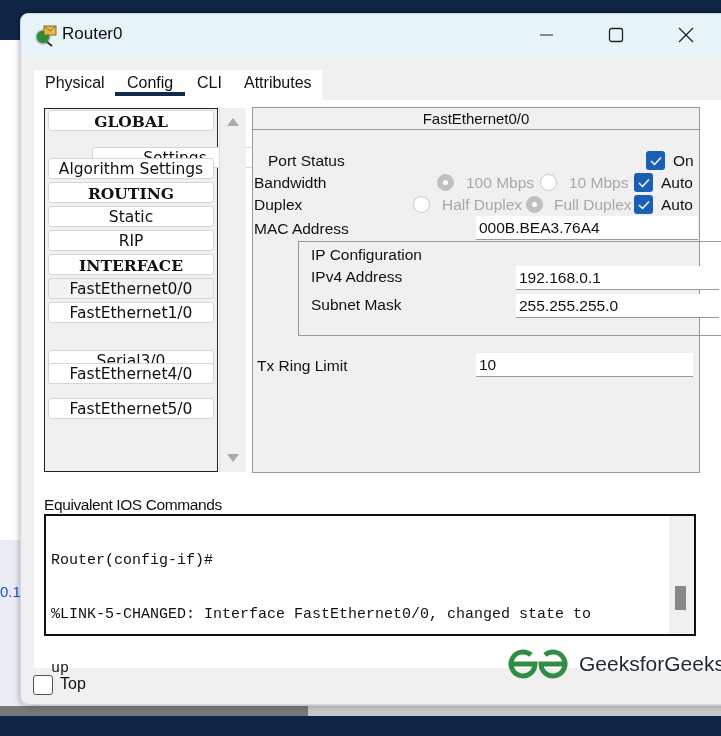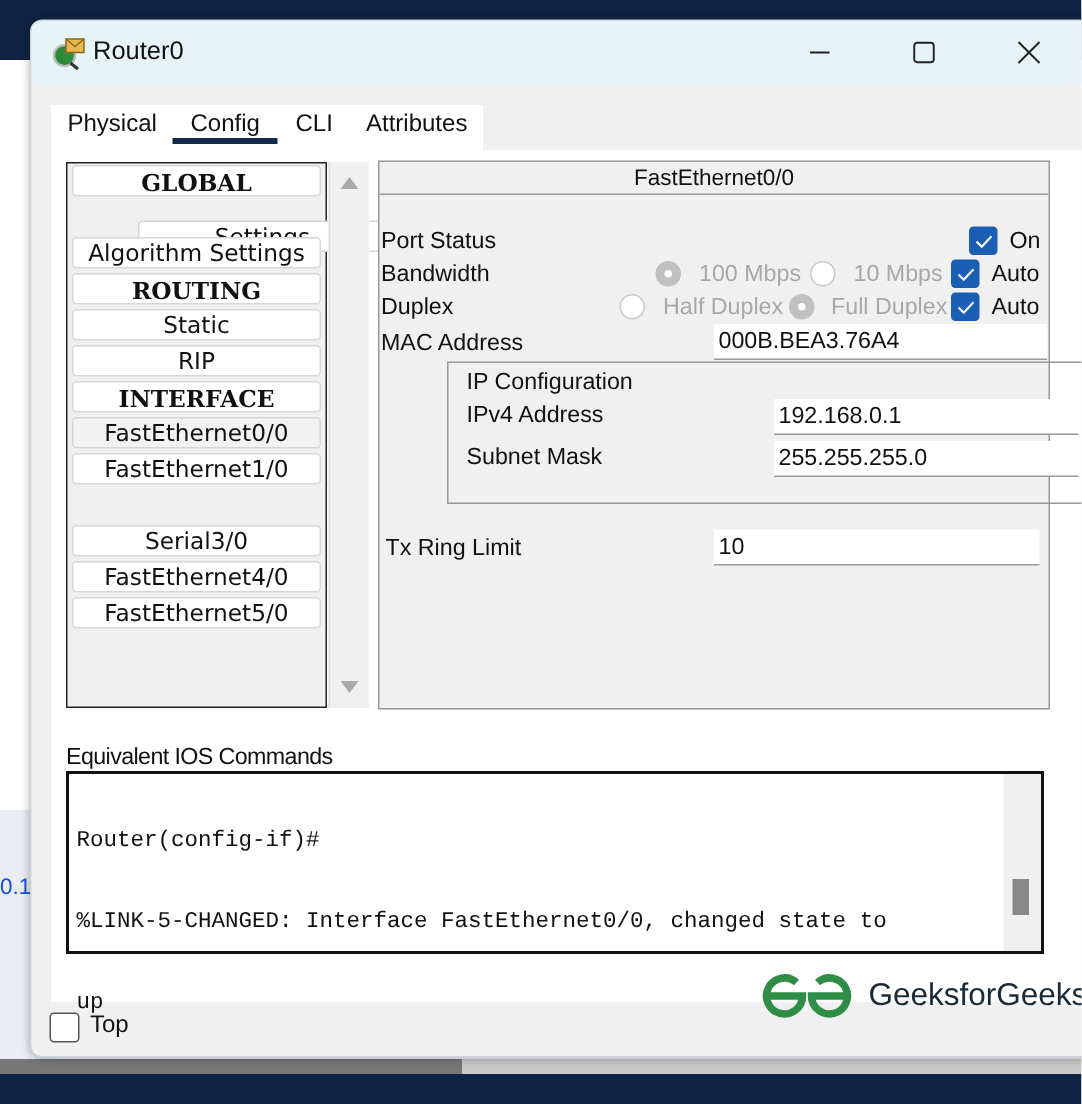--- a/index.html
+++ b/index.html
@@ -137,32 +137,32 @@
     <div class="nav-item header" style="top:1px;">GLOBAL</div>
     <div class="nav-item" style="top:38px;margin-left:44px;">Settings</div>
     <div class="nav-item" style="top:49px;">Algorithm Settings</div>
     <div class="nav-item header" style="top:73px;">ROUTING</div>
     <div class="nav-item" style="top:97px;">Static</div>
     <div class="nav-item" style="top:121px;">RIP</div>
     <div class="nav-item header" style="top:145px;">INTERFACE</div>
     <div class="nav-item selected" style="top:169px;">FastEthernet0/0</div>
     <div class="nav-item" style="top:193px;">FastEthernet1/0</div>
     <div class="nav-item" style="top:241px;">Serial3/0</div>
-    <div class="nav-item" style="top:265px;">FastEthernet4/0</div>
+    <div class="nav-item" style="top:254px;">FastEthernet4/0</div>
     <div class="nav-item" style="top:289px;">FastEthernet5/0</div>
   </div>
   <div class="nav-scroll">
     <div class="arrow-up"></div>
     <div class="arrow-down"></div>
   </div>
 
   <div class="iface-panel">
     <div class="iface-header">FastEthernet0/0</div>
 
-    <span class="lbl" style="left:1px; top:44px;">Port Status</span>
+    <span class="lbl" style="left:15px; top:44px;">Port Status</span>
     <div class="chk" style="left:393px; top:43px;">
       <svg width="12" height="10">
           <polyline points="1,5 4.5,8.5 11,1.5" fill="none" stroke="#fff" stroke-width="1.4"></polyline>
         </svg>
     </div>
     <span class="lbl" style="left:420px; top:44px;">On</span>
 
     <span class="lbl" style="left:1px; top:66px;">Bandwidth</span>
     <div class="radio on" style="left:184px; top:66px;"></div>
     <span class="opt" style="left:213px; top:66px;">100 Mbps</span>

